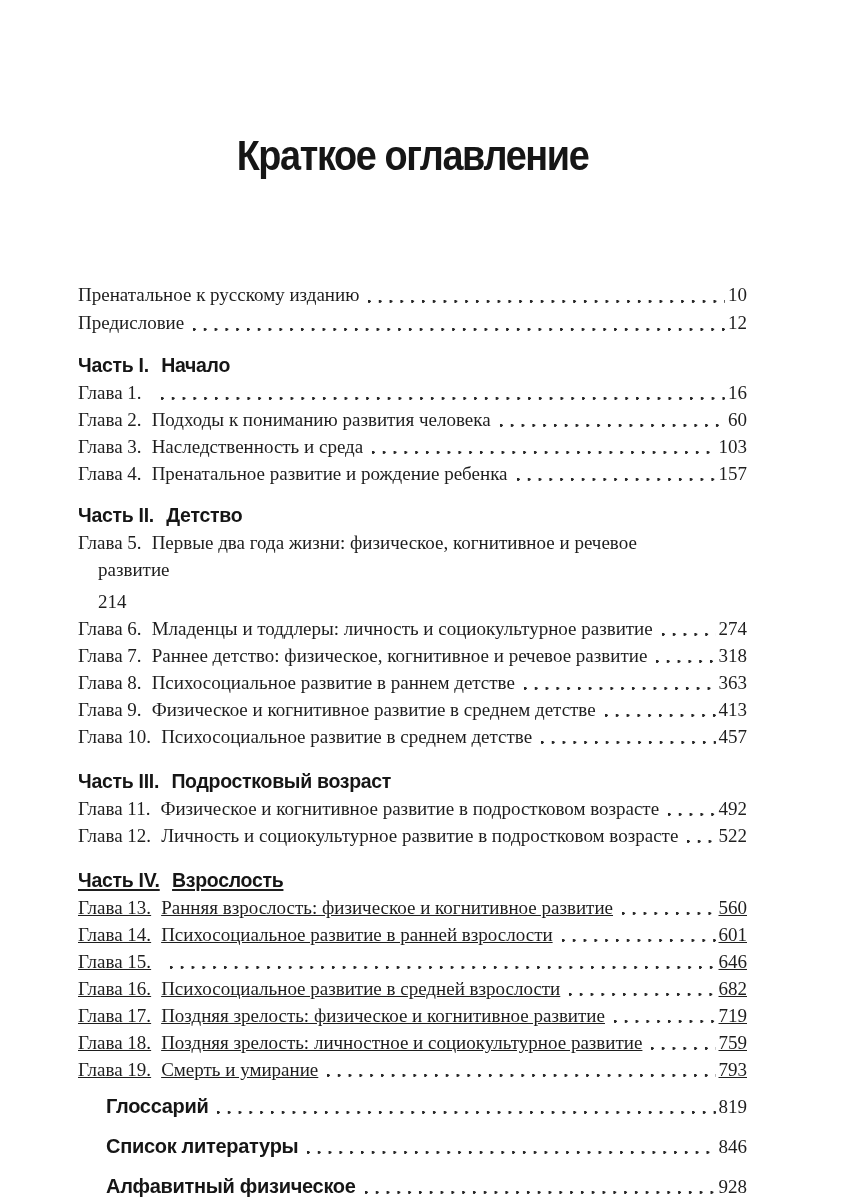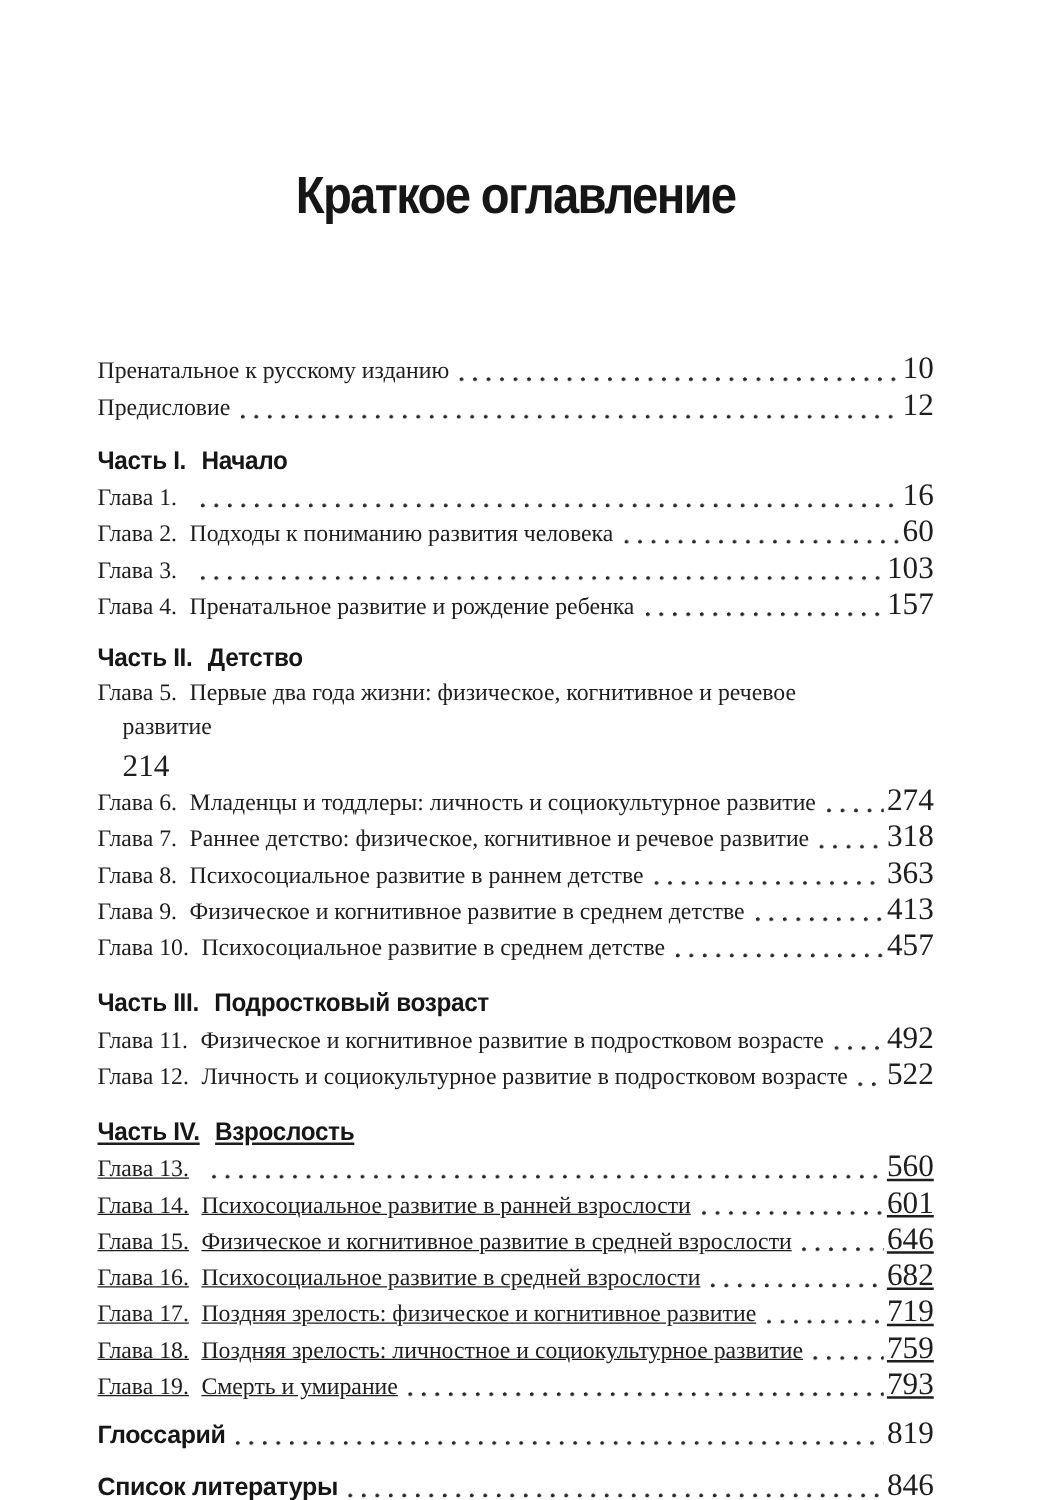--- a/index.html
+++ b/index.html
@@ -45,21 +45,21 @@
     align-self: flex-end;
     height: 5px;
     margin: 0 3px 5px 8px;
     background-image: radial-gradient(circle at 2.2px 2.4px, #262626 1.25px, transparent 1.7px);
     background-size: 10.8px 5px;
     background-repeat: repeat-x;
     background-position: left bottom;
   }
   .pageno {
     white-space: nowrap;
-    font-size: 25px;
+    font-size: 19px;
   }
   .prefix { margin-right: 10px; white-space: nowrap; }
   .label { white-space: nowrap; }
   
   .front { margin-top: 103px; }
   .front .row { line-height: 28px; }
   
   .part { margin-top: 15px; text-align: center; }
   .part-heading {
     display: flex;
@@ -71,21 +71,21 @@
     letter-spacing: -0.3px;
     margin-bottom: 2px;
     color: #161616;
     transform: scaleX(0.95);
     transform-origin: left center;
     white-space: nowrap;
   }
   .part-label { margin-right: 13px; }
   .wrap-row { padding-left: 20px; flex-direction: column; }
   
-  .back { margin-top: 10px; }
+  .back { margin-top: 10px; margin-left: 28px; }
   .back .row + .row { margin-top: 13px; justify-content: flex-end; }
   .back-label {
     font-family: "Liberation Sans", sans-serif;
     font-weight: 700;
     font-size: 20px;
     letter-spacing: -0.3px;
     color: #161616;
     white-space: nowrap;
   }
 </style>
@@ -120,20 +120,21 @@
       <span class="pageno">16</span>
     </div>
     <div class="row">
       <span class="prefix">Глава 2.</span>
       <span class="label">Подходы к пониманию развития человека</span>
       <span class="leader"></span>
       <span class="pageno">60</span>
     </div>
     <div class="row">
       <span class="prefix">Глава 3.</span>
+      <span class="label">Наследственность и среда</span>
       <span class="leader"></span>
       <span class="pageno">103</span>
     </div>
     <div class="row">
       <span class="prefix">Глава 4.</span>
       <span class="label">Пренатальное развитие и рождение ребенка</span>
       <span class="leader"></span>
       <span class="pageno">157</span>
     </div>
   </div>
@@ -203,32 +204,32 @@
     </div>
   </div>
 
   <div class="part" style="margin-top:18px;text-decoration:underline;">
     <div class="part-heading">
       <span class="part-label">Часть IV.</span>
       <span class="part-name">Взрослость</span>
     </div>
     <div class="row">
       <span class="prefix">Глава 13.</span>
+      <span class="label">Ранняя взрослость: физическое и когнитивное развитие</span>
       <span class="leader"></span>
       <span class="pageno">560</span>
     </div>
     <div class="row">
       <span class="prefix">Глава 14.</span>
       <span class="label">Психосоциальное развитие в ранней взрослости</span>
       <span class="leader"></span>
       <span class="pageno">601</span>
     </div>
     <div class="row">
       <span class="prefix">Глава 15.</span>
-      <span class="label">Физическое и когнитивное развитие в средней взрослости</span>
       <span class="leader"></span>
       <span class="pageno">646</span>
     </div>
     <div class="row">
       <span class="prefix">Глава 16.</span>
       <span class="label">Психосоциальное развитие в средней взрослости</span>
       <span class="leader"></span>
       <span class="pageno">682</span>
     </div>
     <div class="row">

